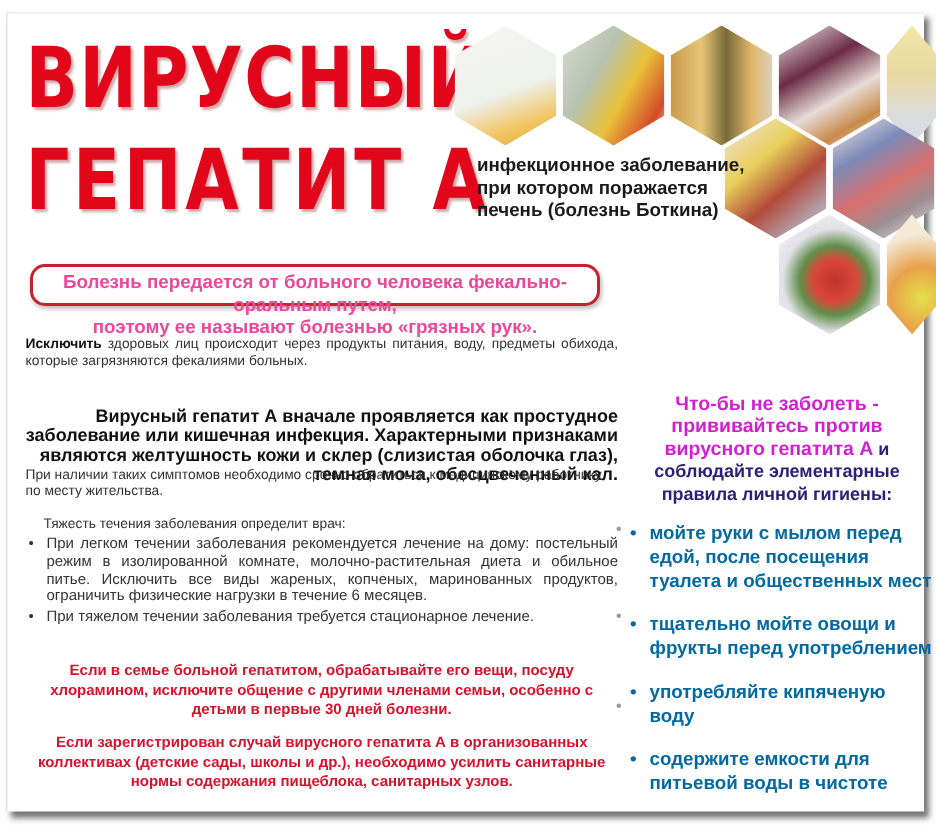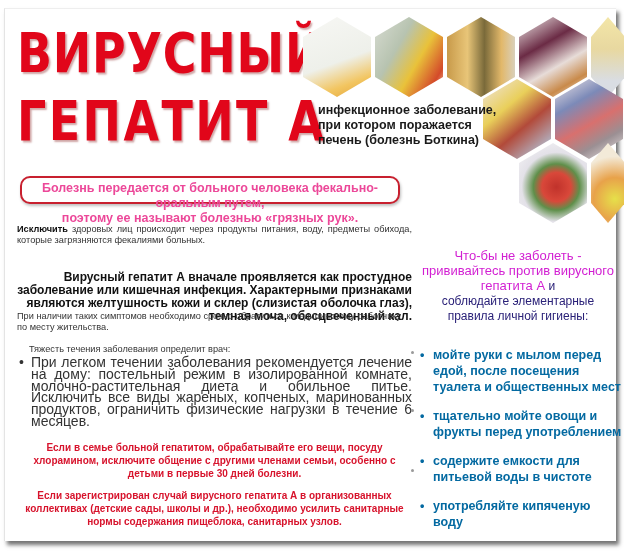--- a/index.html
+++ b/index.html
@@ -52,35 +52,35 @@
     .body-text { position: absolute; left: 12px; width: 395px; color: #333; font-size: 9.2px; line-height: 11.2px; }
     .infection { top: 215px; text-align: justify; }
     .infection b { color: #111; }
 
     .symptoms-bold {
       position: absolute; left: 12px; top: 262px; width: 395px;
       font-size: 12px; line-height: 13px; font-weight: bold; color: #111; text-align: right;
     }
     .action { top: 302px; }
     .severity { top: 335px; margin-left: 12px; }
-    .severity-list { position: absolute; left: 12px; top: 348px; width: 395px; list-style: none; color: #333; font-size: 14px; line-height: 11.8px; }
+    .severity-list { position: absolute; left: 12px; top: 348px; width: 395px; list-style: none; color: #333; font-size: 10px; line-height: 11.8px; }
     .severity-list li { position: relative; padding-left: 14px; margin-bottom: 2px; text-align: justify; }
     .severity-list li::before { content: "•"; position: absolute; left: 2px; top: 0; color: #333; }
 
     .red-note {
       position: absolute; left: 12px; width: 395px; text-align: center;
       color: #d7132c; font-weight: bold; font-size: 10px; line-height: 13px; margin-top: 22px;
     }
     .red1 { top: 410px; }
     .red2 { top: 458px; }
 
     
     .prevention {
-      position: absolute; left: 413px; top: 239px; width: 200px; text-align: center;
-      font-weight: normal; font-size: 13px; line-height: 15px;
+      position: absolute; left: 413px; top: 252px; width: 200px; text-align: center;
+      font-weight: bold; font-size: 13px; line-height: 15px;
     }
     .prevention .magenta { color: #d21fd2; }
     .prevention .navy { color: #2a2178; font-size: 12px; }
     .rules { position: absolute; left: 412px; top: 338px; width: 205px; list-style: none; }
     .rules li { position: relative; padding-left: 16px; color: #0369a1; font-weight: bold; font-size: 12.5px; line-height: 16px; margin-bottom: 13px; }
     .rules li::before { content: "•"; position: absolute; left: 3px; top: 0; }
 
     
     .col-dots { position: absolute; left: 406px; top: 330px; width: 6px; height: 150px; }
     .col-dots span { position: absolute; left: 0; width: 3px; height: 3px; background: #9a9a9a; border-radius: 50%; }
@@ -139,35 +139,36 @@
   </div>
 
   <p class="symptoms-bold">Вирусный гепатит А вначале проявляется как простудное заболевание или кишечная инфекция. Характерными признаками являются желтушность кожи и склер (слизистая оболочка глаз), темная моча, обесцвеченный кал.</p>
 
   <p class="body-text action">При наличии таких симптомов необходимо срочно обратиться к медицинскому работнику по месту жительства.</p>
 
   <p class="body-text severity">Тяжесть течения заболевания определит врач:</p>
 
   <ul class="severity-list">
     <li>При легком течении заболевания рекомендуется лечение на дому: постельный режим в изолиро­ванной комнате, молочно-растительная диета и обильное питье. Исключить все виды жареных, копченых, маринованных продуктов, ограничить физические нагрузки в течение 6 месяцев.</li>
+    <li>При тяжелом течении заболевания требуется стационарное лечение.</li>
   </ul>
 
   <p class="red-note red1">Если в семье больной гепатитом, обрабатывайте его вещи, посуду хлорамином, исключите общение с другими членами семьи, особенно с детьми в первые 30 дней болезни.</p>
   <p class="red-note red2">Если зарегистрирован случай вирусного гепатита А в организованных коллективах (детские сады, школы и др.), необходимо усилить санитарные нормы содержания пищеблока, санитарных узлов.</p>
 
   <div class="col-dots">
     <span style="top:12px"></span>
       <span style="top:70px"></span>
       <span style="top:130px"></span>
   </div>
 
   <div class="prevention">
     <span class="magenta">Что-бы не заболеть - прививайтесь против вирусного гепатита А</span><span class="navy"> и</span>
     <div class="navy">соблюдайте элементарные правила личной гигиены:</div>
   </div>
 
   <ul class="rules">
     <li>мойте руки с мылом перед едой, после посещения туалета и общественных мест</li>
     <li>тщательно мойте овощи и фрукты перед употреблением</li>
+    <li>употребляйте кипяченую воду</li>
     <li>содержите емкости для питьевой воды в чистоте</li>
-    <li>употребляйте кипяченую воду</li>
   </ul>
 </div>
 
 </body></html>

